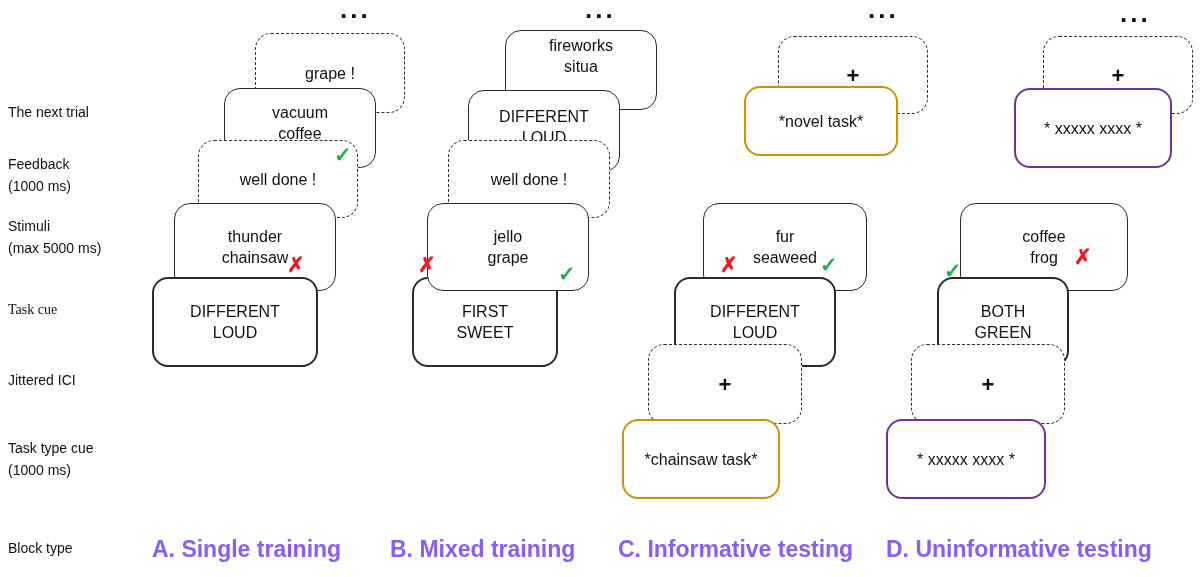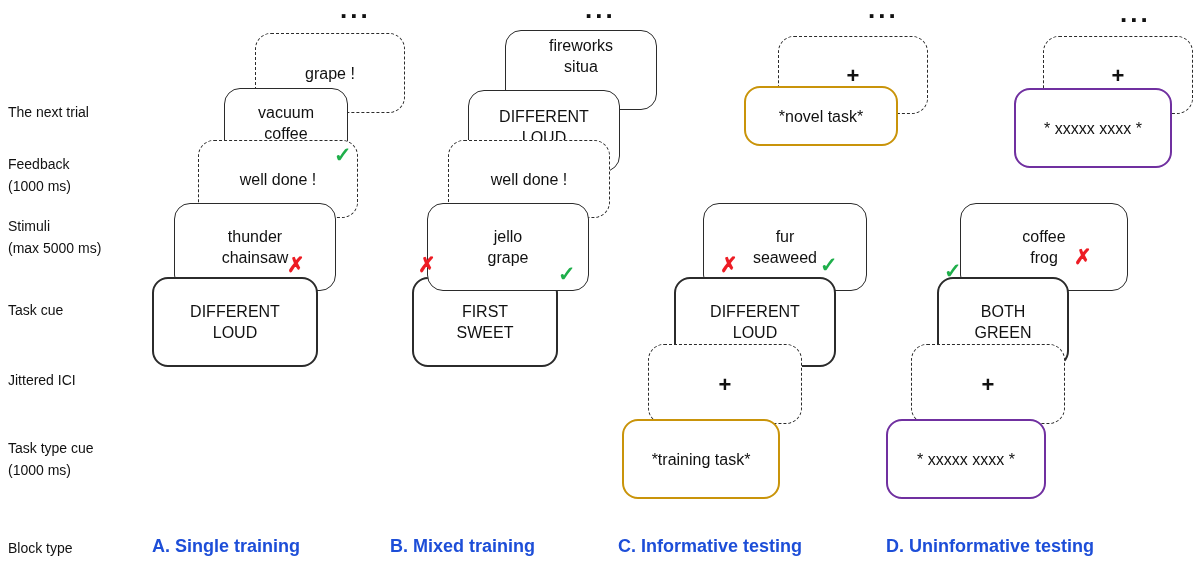--- a/index.html
+++ b/index.html
@@ -20,58 +20,58 @@
   .card.dashdot{border-style:dashed;border-width:1.4px;}
   .card.task{border-width:2.6px;}
   .card.orange{border-color:#c9940a;border-width:2px;}
   .card.purple{border-color:#7030a0;border-width:2px;}
   .card.text-top{justify-content:flex-start;}
   .plus{font-size:22px;font-weight:700;}
   .mark{position:absolute;font-size:21px;font-weight:700;line-height:21px;}
   .mark.check{color:#1faf4b;}
   .mark.cross{color:#ed1c24;}
   .ellipsis{position:absolute;font-size:26px;font-weight:700;letter-spacing:3px;color:#111;}
-  .col-label{position:absolute;top:536px;font-size:18px;font-weight:700;color:#1d4ed8;}
+  .col-label{position:absolute;top:536px;font-size:23px;font-weight:700;color:#8b5cf6;}
 </style>
 </head>
 <body>
 
 <div id="canvas">
 
   <div class="row-label" style="top:101px;">
     <div>The next trial</div>
   </div>
   <div class="row-label" style="top:153px;">
     <div>Feedback</div>
     <div>(1000 ms)</div>
   </div>
   <div class="row-label" style="top:215px;">
     <div>Stimuli</div>
     <div>(max 5000 ms)</div>
   </div>
-  <div class="row-label" style="top:299px;">
+  <div class="row-label" style="top:299px;font-family:Liberation Serif, serif;">
     <div>Task cue</div>
   </div>
   <div class="row-label" style="top:369px;">
     <div>Jittered ICI</div>
   </div>
   <div class="row-label" style="top:437px;">
     <div>Task type cue</div>
     <div>(1000 ms)</div>
   </div>
   <div class="row-label" style="top:537px;">
     <div>Block type</div>
   </div>
 
   <div class="ellipsis" style="left:340px;top:-6px;">...</div>
 
   <div class="card dashed" style="left:255px;top:33px;width:150px;height:80px;">
     <span>grape !</span>
   </div>
-  <div class="card text-top" style="left:224px;top:88px;width:124px;height:80px;padding-top:13px;">
+  <div class="card text-top" style="left:224px;top:88px;width:152px;height:80px;padding-top:13px;">
     <span>vacuum</span>
     <span>coffee</span>
   </div>
   <div class="card dashed" style="left:198px;top:140px;width:160px;height:78px;">
     <span>well done !</span>
   </div>
   <div class="card" style="left:174px;top:203px;width:162px;height:88px;">
     <span>thunder</span>
     <span>chainsaw</span>
   </div>
@@ -108,36 +108,36 @@
   <span class="mark cross" style="left:418px;top:254px;">✗</span>
   <span class="mark check" style="left:558px;top:263px;">✓</span>
 
   <div class="col-label" style="left:390px;">B. Mixed training</div>
 
   <div class="ellipsis" style="left:868px;top:-6px;">...</div>
 
   <div class="card dashdot" style="left:778px;top:36px;width:150px;height:78px;">
     <span class="plus">+</span>
   </div>
-  <div class="card orange" style="left:744px;top:86px;width:154px;height:60px;">
+  <div class="card orange" style="left:744px;top:86px;width:154px;height:70px;">
     <span>*novel task*</span>
   </div>
   <div class="card" style="left:703px;top:203px;width:164px;height:88px;">
     <span>fur</span>
     <span>seaweed</span>
   </div>
   <div class="card task" style="left:674px;top:277px;width:162px;height:90px;">
     <span>DIFFERENT</span>
     <span>LOUD</span>
   </div>
   <div class="card dashdot" style="left:648px;top:344px;width:154px;height:80px;">
     <span class="plus">+</span>
   </div>
   <div class="card orange" style="left:622px;top:419px;width:158px;height:80px;">
-    <span>*training task*</span>
+    <span>*chainsaw task*</span>
   </div>
   <span class="mark cross" style="left:720px;top:254px;">✗</span>
   <span class="mark check" style="left:820px;top:254px;">✓</span>
 
   <div class="col-label" style="left:618px;">C. Informative testing</div>
 
   <div class="ellipsis" style="left:1120px;top:-2px;">...</div>
 
   <div class="card dashdot" style="left:1043px;top:36px;width:150px;height:78px;">
     <span class="plus">+</span>

